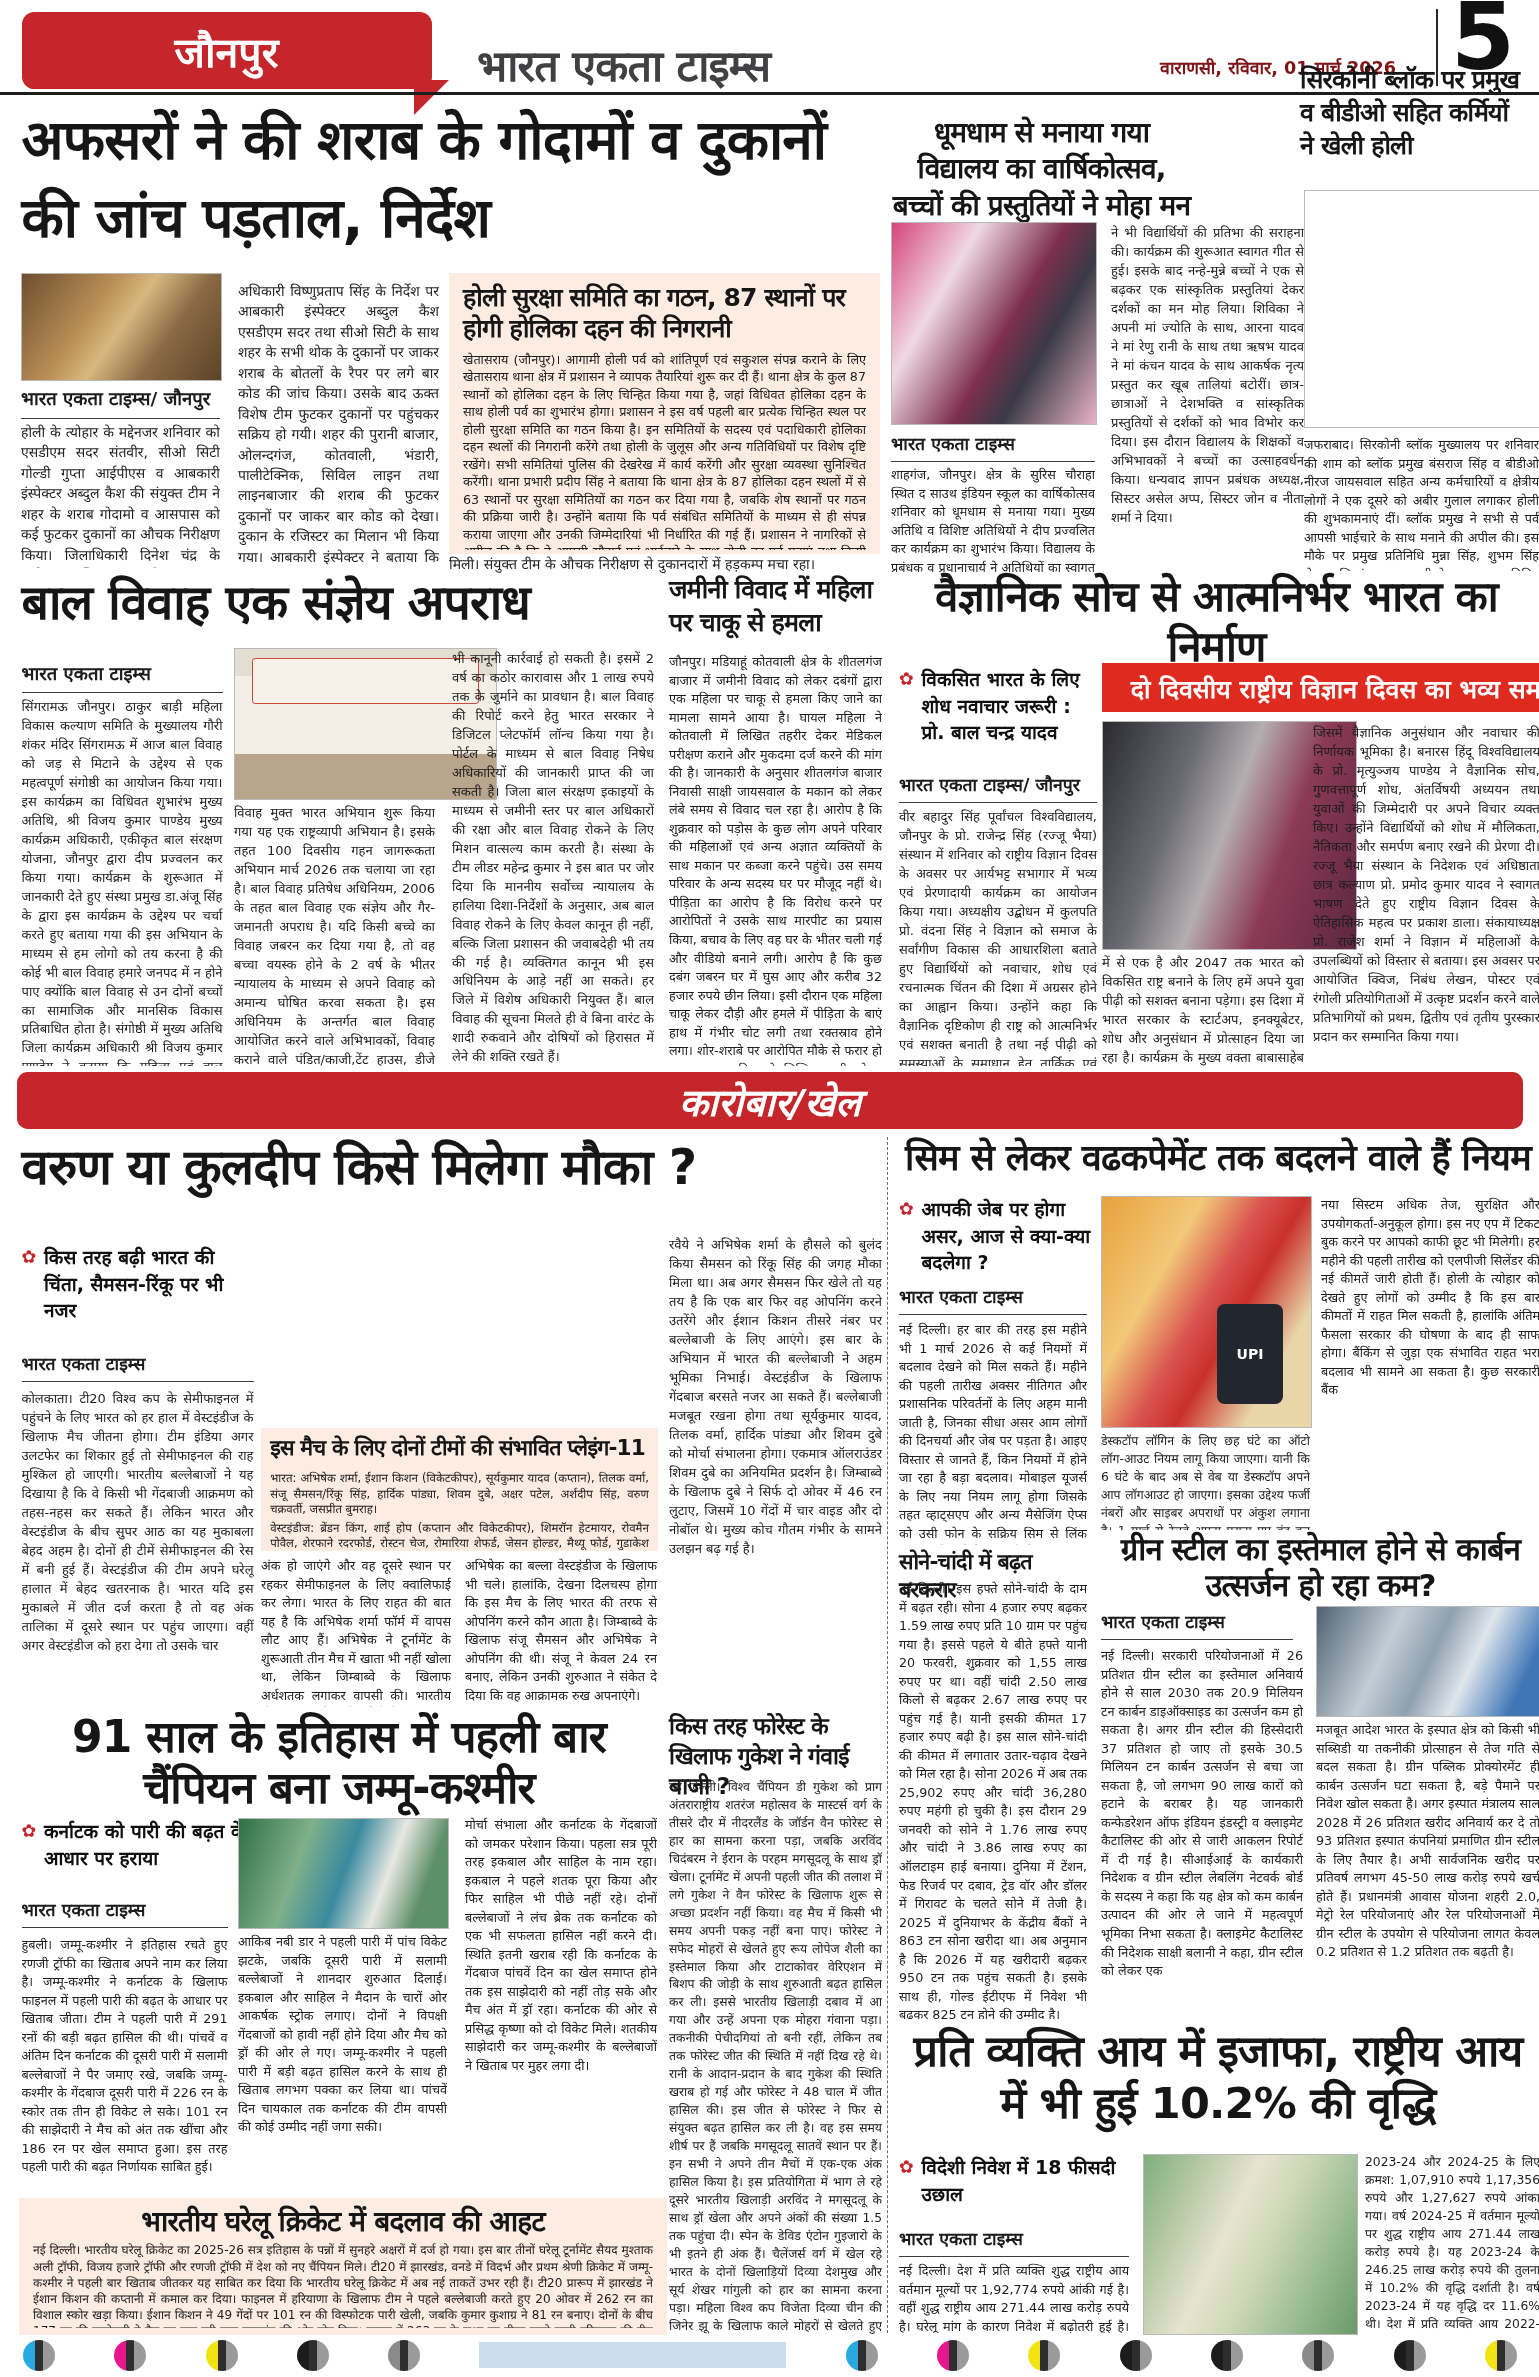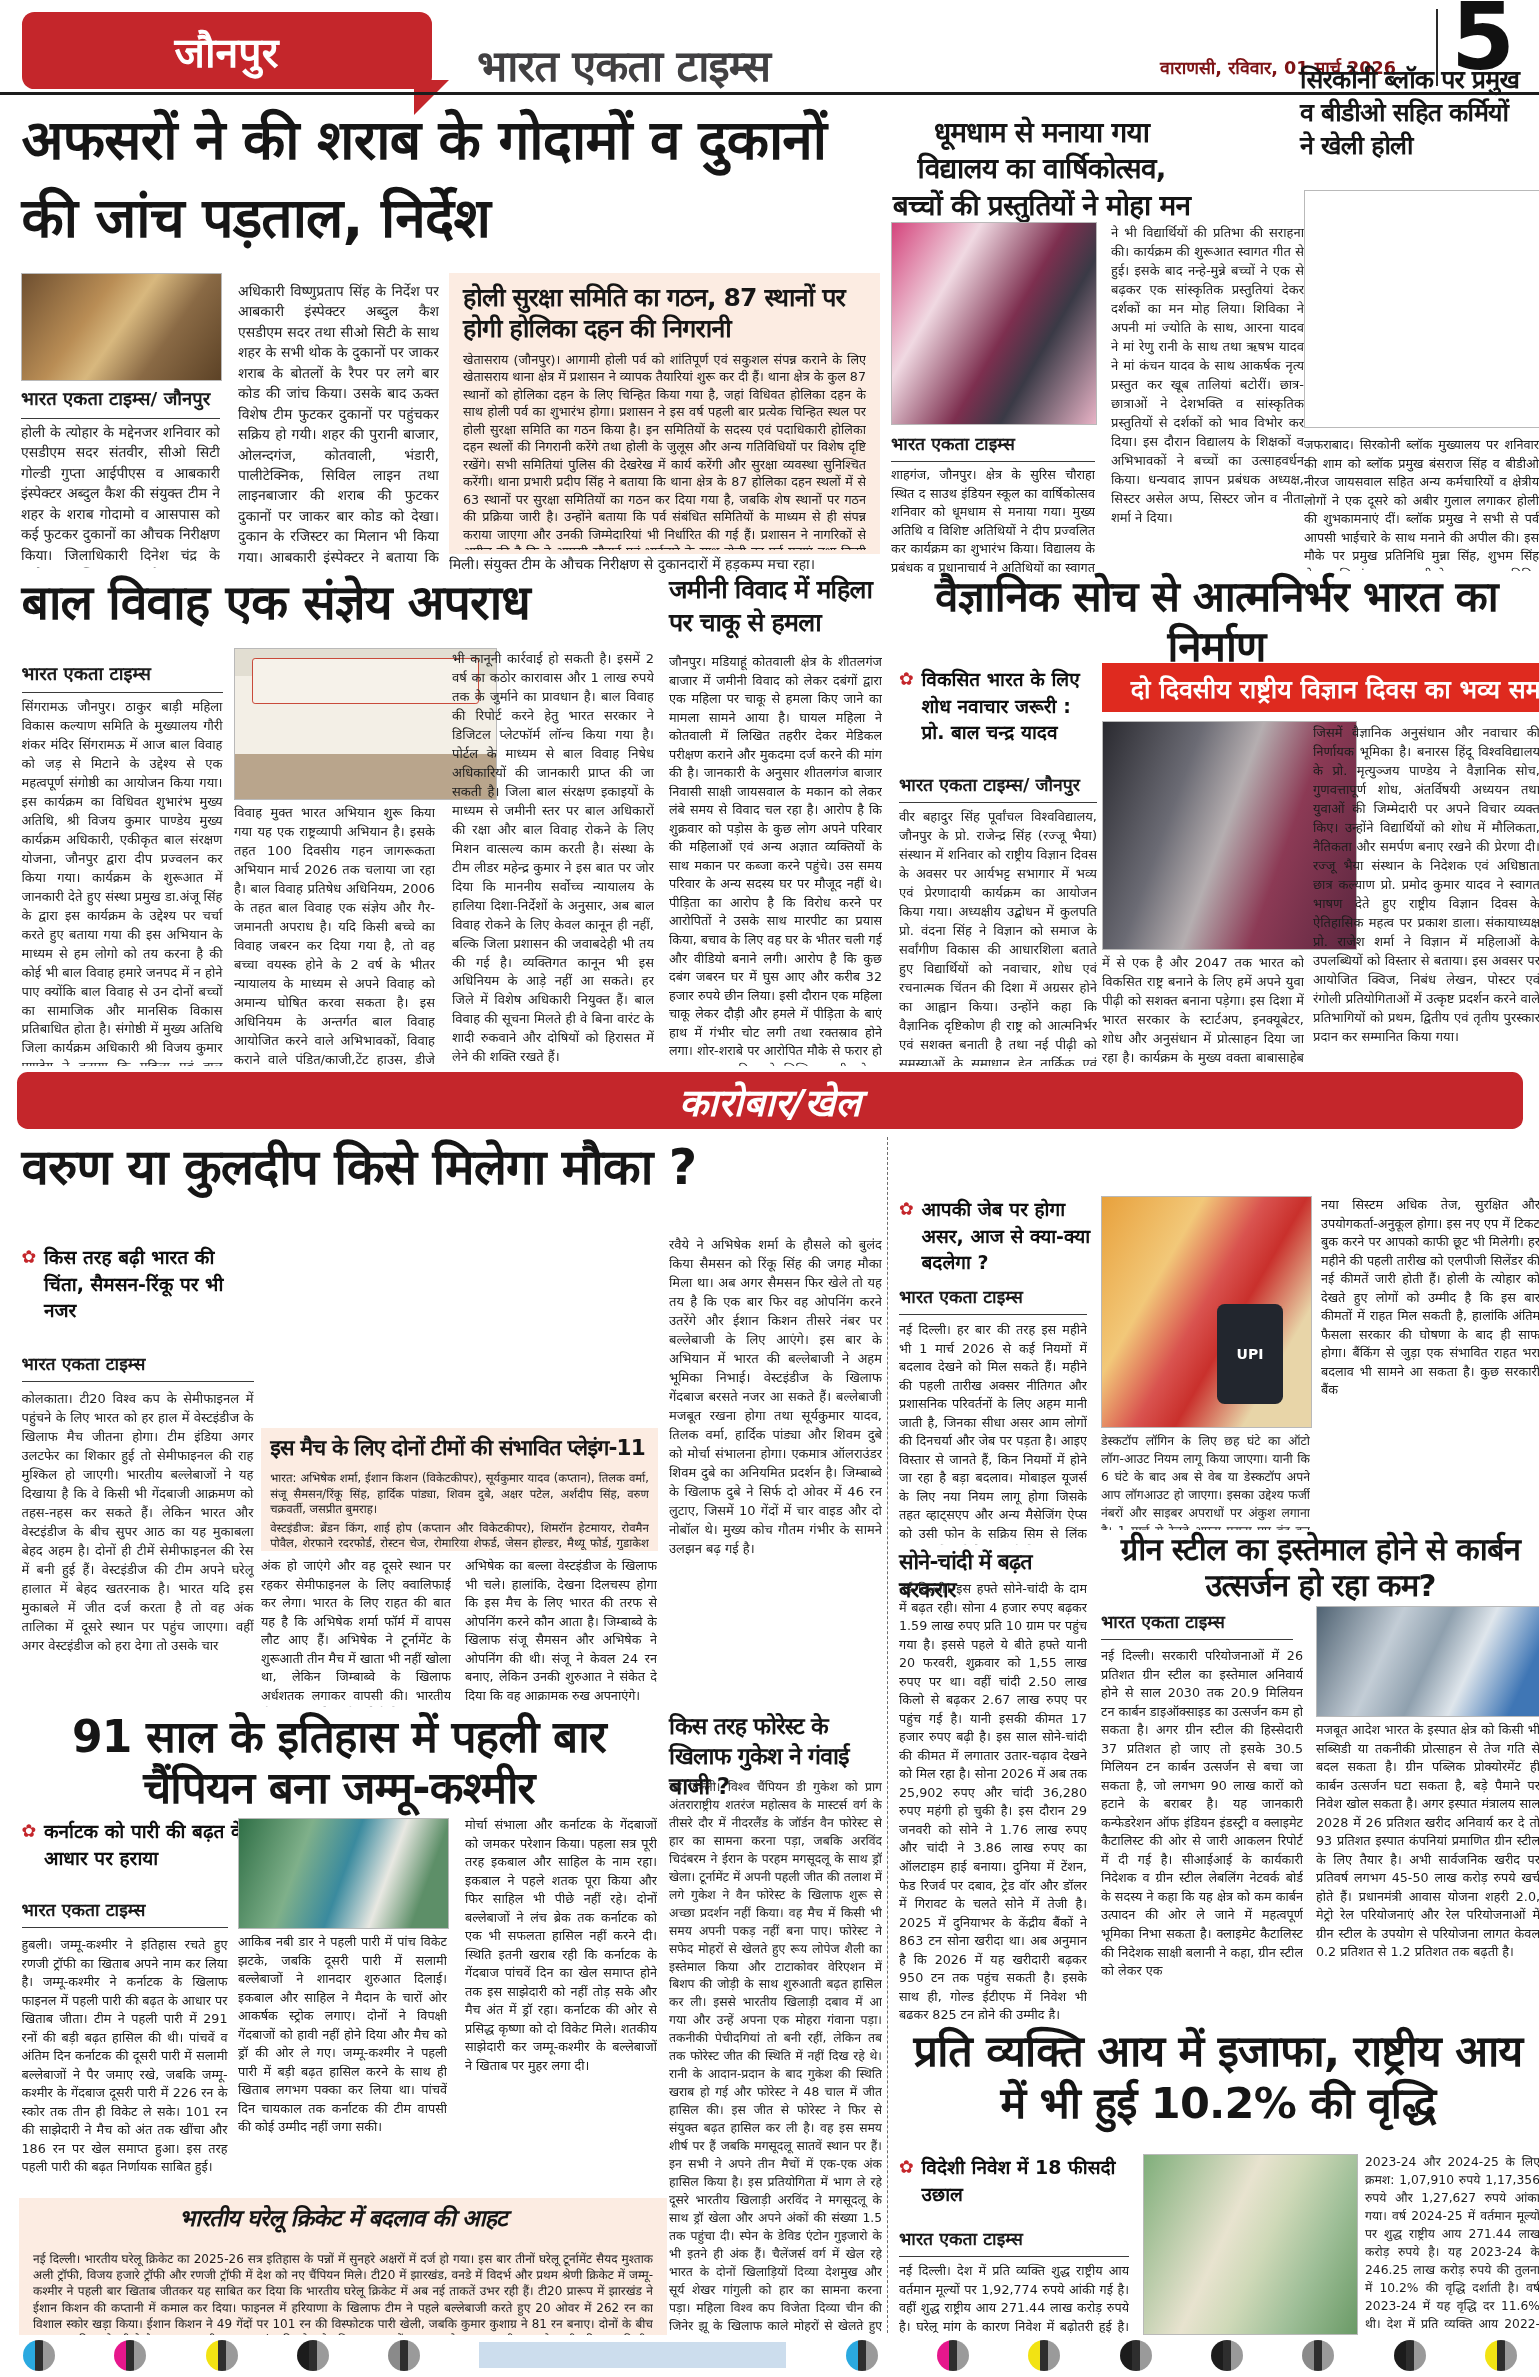--- a/index.html
+++ b/index.html
@@ -117,27 +117,28 @@
     <span class="star">✿</span>
     <span>कर्नाटक को पारी की बढ़त के आधार पर हराया</span>
   </div>
   <div class="abs" style="left:21.5px;top:1897px;width:206px;font-weight:700;font-size:17.6px;border-bottom:1.5px solid #3a3a3a;padding-bottom:6.1px;">भारत एकता टाइम्स</div>
   <div class="abs bodytxt" style="left:21.5px;top:1936px;width:206px;height:258px;font-size:12.7px;">हुबली। जम्मू-कश्मीर ने इतिहास रचते हुए रणजी ट्रॉफी का खिताब अपने नाम कर लिया है। जम्मू-कश्मीर ने कर्नाटक के खिलाफ फाइनल में पहली पारी की बढ़त के आधार पर खिताब जीता। टीम ने पहली पारी में 291 रनों की बड़ी बढ़त हासिल की थी। पांचवें व अंतिम दिन कर्नाटक की दूसरी पारी में सलामी बल्लेबाजों ने पैर जमाए रखे, जबकि जम्मू-कश्मीर के गेंदबाज दूसरी पारी में 226 रन के स्कोर तक तीन ही विकेट ले सके। 101 रन की साझेदारी ने मैच को अंत तक खींचा और 186 रन पर खेल समाप्त हुआ। इस तरह पहली पारी की बढ़त निर्णायक साबित हुई।</div>
   <div class="abs photo" style="left:238px;top:1818px;width:209px;height:109px;background:linear-gradient(110deg,#2f6f46,#7fb08a 30%,#3a8a9e 50%,#e8e8e2 68%,#5d8f68 85%);"></div>
   <div class="abs bodytxt" style="left:238px;top:1933px;width:209px;height:261px;font-size:12.7px;">आकिब नबी डार ने पहली पारी में पांच विकेट झटके, जबकि दूसरी पारी में सलामी बल्लेबाजों ने शानदार शुरुआत दिलाई। इकबाल और साहिल ने मैदान के चारों ओर आकर्षक स्ट्रोक लगाए। दोनों ने विपक्षी गेंदबाजों को हावी नहीं होने दिया और मैच को ड्रॉ की ओर ले गए। जम्मू-कश्मीर ने पहली पारी में बड़ी बढ़त हासिल करने के साथ ही खिताब लगभग पक्का कर लिया था। पांचवें दिन चायकाल तक कर्नाटक की टीम वापसी की कोई उम्मीद नहीं जगा सकी।</div>
   <div class="abs bodytxt" style="left:465px;top:1816px;width:192px;height:377px;font-size:12.7px;">मोर्चा संभाला और कर्नाटक के गेंदबाजों को जमकर परेशान किया। पहला सत्र पूरी तरह इकबाल और साहिल के नाम रहा। इकबाल ने पहले शतक पूरा किया और फिर साहिल भी पीछे नहीं रहे। दोनों बल्लेबाजों ने लंच ब्रेक तक कर्नाटक को एक भी सफलता हासिल नहीं करने दी। स्थिति इतनी खराब रही कि कर्नाटक के गेंदबाज पांचवें दिन का खेल समाप्त होने तक इस साझेदारी को नहीं तोड़ सके और मैच अंत में ड्रॉ रहा। कर्नाटक की ओर से प्रसिद्ध कृष्णा को दो विकेट मिले। शतकीय साझेदारी कर जम्मू-कश्मीर के बल्लेबाजों ने खिताब पर मुहर लगा दी।</div>
 
   <div class="abs pinkbox" style="left:19px;top:2198px;width:648px;height:137px;padding:6.1px 14px;box-sizing:border-box;">
-    <div class="hl center" style="font-size:23px;margin-bottom:17px;font-style:italic;">भारतीय घरेलू क्रिकेट में बदलाव की आहट</div>
+    <div class="hl center" style="font-size:28px;margin-bottom:2px;">भारतीय घरेलू क्रिकेट में बदलाव की आहट</div>
     <div class="bodytxt" style="font-size:12px;line-height:1.35;height:86px;">नई दिल्ली। भारतीय घरेलू क्रिकेट का 2025-26 सत्र इतिहास के पन्नों में सुनहरे अक्षरों में दर्ज हो गया। इस बार तीनों घरेलू टूर्नामेंट सैयद मुश्ताक अली ट्रॉफी, विजय हजारे ट्रॉफी और रणजी ट्रॉफी में देश को नए चैंपियन मिले। टी20 में झारखंड, वनडे में विदर्भ और प्रथम श्रेणी क्रिकेट में जम्मू-कश्मीर ने पहली बार खिताब जीतकर यह साबित कर दिया कि भारतीय घरेलू क्रिकेट में अब नई ताकतें उभर रही हैं। टी20 प्रारूप में झारखंड ने ईशान किशन की कप्तानी में कमाल कर दिया। फाइनल में हरियाणा के खिलाफ टीम ने पहले बल्लेबाजी करते हुए 20 ओवर में 262 रन का विशाल स्कोर खड़ा किया। ईशान किशन ने 49 गेंदों पर 101 रन की विस्फोटक पारी खेली, जबकि कुमार कुशाग्र ने 81 रन बनाए। दोनों के बीच 177 रन की साझेदारी ने मैच का रुख पूरी तरह झारखंड की ओर मोड़ दिया। जवाब में 263 रन के लक्ष्य का पीछा करने उतरी हरियाणा की टीम शुरूआत से ही दबाव में दिखी और 193 रन पर सिमट गई।</div>
   </div>
 
   <div class="abs hl" style="left:669px;top:1712px;width:213px;font-size:23px;line-height:1.3;">किस तरह फोरेस्ट के खिलाफ गुकेश ने गंवाई बाजी ?</div>
   <div class="abs bodytxt" style="left:669px;top:1779px;width:213px;height:555px;font-size:12.3px;">नई दिल्ली। विश्व चैंपियन डी गुकेश को प्राग अंतराराष्ट्रीय शतरंज महोत्सव के मास्टर्स वर्ग के तीसरे दौर में नीदरलैंड के जॉर्डन वैन फोरेस्ट से हार का सामना करना पड़ा, जबकि अरविंद चिदंबरम ने ईरान के परहम मगसूदलू के साथ ड्रॉ खेला। टूर्नामेंट में अपनी पहली जीत की तलाश में लगे गुकेश ने वैन फोरेस्ट के खिलाफ शुरू से अच्छा प्रदर्शन नहीं किया। वह मैच में किसी भी समय अपनी पकड़ नहीं बना पाए। फोरेस्ट ने सफेद मोहरों से खेलते हुए रूय लोपेज शैली का इस्तेमाल किया और टाटाकोवर वेरिएशन में बिशप की जोड़ी के साथ शुरुआती बढ़त हासिल कर ली। इससे भारतीय खिलाड़ी दबाव में आ गया और उन्हें अपना एक मोहरा गंवाना पड़ा। तकनीकी पेचीदगियां तो बनी रहीं, लेकिन तब तक फोरेस्ट जीत की स्थिति में नहीं दिख रहे थे। रानी के आदान-प्रदान के बाद गुकेश की स्थिति खराब हो गई और फोरेस्ट ने 48 चाल में जीत हासिल की। इस जीत से फोरेस्ट ने फिर से संयुक्त बढ़त हासिल कर ली है। वह इस समय शीर्ष पर हैं जबकि मगसूदलू सातवें स्थान पर हैं। इन सभी ने अपने तीन मैचों में एक-एक अंक हासिल किया है। इस प्रतियोगिता में भाग ले रहे दूसरे भारतीय खिलाड़ी अरविंद ने मगसूदलू के साथ ड्रॉ खेला और अपने अंकों की संख्या 1.5 तक पहुंचा दी। स्पेन के डेविड एंटोन गुइजारो के भी इतने ही अंक हैं। चैलेंजर्स वर्ग में खेल रहे भारत के दोनों खिलाड़ियों दिव्या देशमुख और सूर्य शेखर गांगुली को हार का सामना करना पड़ा। महिला विश्व कप विजेता दिव्या चीन की जिनेर झू के खिलाफ काले मोहरों से खेलते हुए हार गईं जबकि गांगुली को चेक गणराज्य के जैचिम नेमेक ने हराया।</div>
 
+  <div class="abs hl center" style="left:896px;top:1137px;width:644px;font-size:36px;line-height:1.15;">सिम से लेकर वढकपेमेंट तक बदलने वाले हैं नियम</div>
   <div class="abs bulletrow" style="left:899px;top:1196px;width:193px;">
     <span class="star">✿</span>
     <span>आपकी जेब पर होगा असर, आज से क्या-क्या बदलेगा ?</span>
   </div>
   <div class="abs" style="left:899px;top:1284px;width:188px;font-weight:700;font-size:17.6px;border-bottom:1.5px solid #3a3a3a;padding-bottom:6.1px;">भारत एकता टाइम्स</div>
   <div class="abs bodytxt" style="left:899px;top:1321px;width:188px;height:224px;font-size:12.7px;">नई दिल्ली। हर बार की तरह इस महीने भी 1 मार्च 2026 से कई नियमों में बदलाव देखने को मिल सकते हैं। महीने की पहली तारीख अक्सर नीतिगत और प्रशासनिक परिवर्तनों के लिए अहम मानी जाती है, जिनका सीधा असर आम लोगों की दिनचर्या और जेब पर पड़ता है। आइए विस्तार से जानते हैं, किन नियमों में होने जा रहा है बड़ा बदलाव।  मोबाइल यूजर्स के लिए नया नियम लागू होगा जिसके तहत व्हाट्सएप और अन्य मैसेजिंग ऐप्स को उसी फोन के सक्रिय सिम से लिंक करना अनिवार्य होगा। यानी जिस नंबर का इस्तेमाल कर रहे हैं, उसमें संबंधित सिम का होना अनिवार्य होगा। साथ ही वेब या</div>
   <div class="abs hl" style="left:899px;top:1548px;width:188px;font-size:21.5px;">सोने-चांदी में बढ़त बरकरार</div>
   <div class="abs bodytxt" style="left:899px;top:1580px;width:188px;height:439px;font-size:12.7px;">नई दिल्ली। इस हफ्ते सोने-चांदी के दाम में बढ़त रही। सोना 4 हजार रुपए बढ़कर 1.59 लाख रुपए प्रति 10 ग्राम पर पहुंच गया है। इससे पहले ये बीते हफ्ते यानी 20 फरवरी, शुक्रवार को 1,55 लाख रुपए पर था। वहीं चांदी 2.50 लाख किलो से बढ़कर 2.67 लाख रुपए पर पहुंच गई है। यानी इसकी कीमत 17 हजार रुपए बढ़ी है। इस साल सोने-चांदी की कीमत में लगातार उतार-चढ़ाव देखने को मिल रहा है। सोना 2026 में अब तक 25,902 रुपए और चांदी 36,280 रुपए महंगी हो चुकी है। इस दौरान 29 जनवरी को सोने ने 1.76 लाख रुपए और चांदी ने 3.86 लाख रुपए का ऑलटाइम हाई बनाया। दुनिया में टेंशन, फेड रिजर्व पर दबाव, ट्रेड वॉर और डॉलर में गिरावट के चलते सोने में तेजी है। 2025 में दुनियाभर के केंद्रीय बैंकों ने 863 टन सोना खरीदा था। अब अनुमान है कि 2026 में यह खरीदारी बढ़कर 950 टन तक पहुंच सकती है। इसके साथ ही, गोल्ड ईटीएफ में निवेश भी बढ़कर 825 टन होने की उम्मीद है।</div>
   <div class="abs photo" style="left:1101px;top:1196px;width:209px;height:230px;background:linear-gradient(120deg,#e8a13c,#f2c879 30%,#d9534f 48%,#c9302c 60%,#e8d5a8 80%);">
     <div style="margin:107px 0 0 115px;width:66px;height:100px;background:#22262e;border-radius:7.7px;display:flex;align-items:center;justify-content:center;color:#fff;font-weight:800;font-size:14px;">UPI</div>

